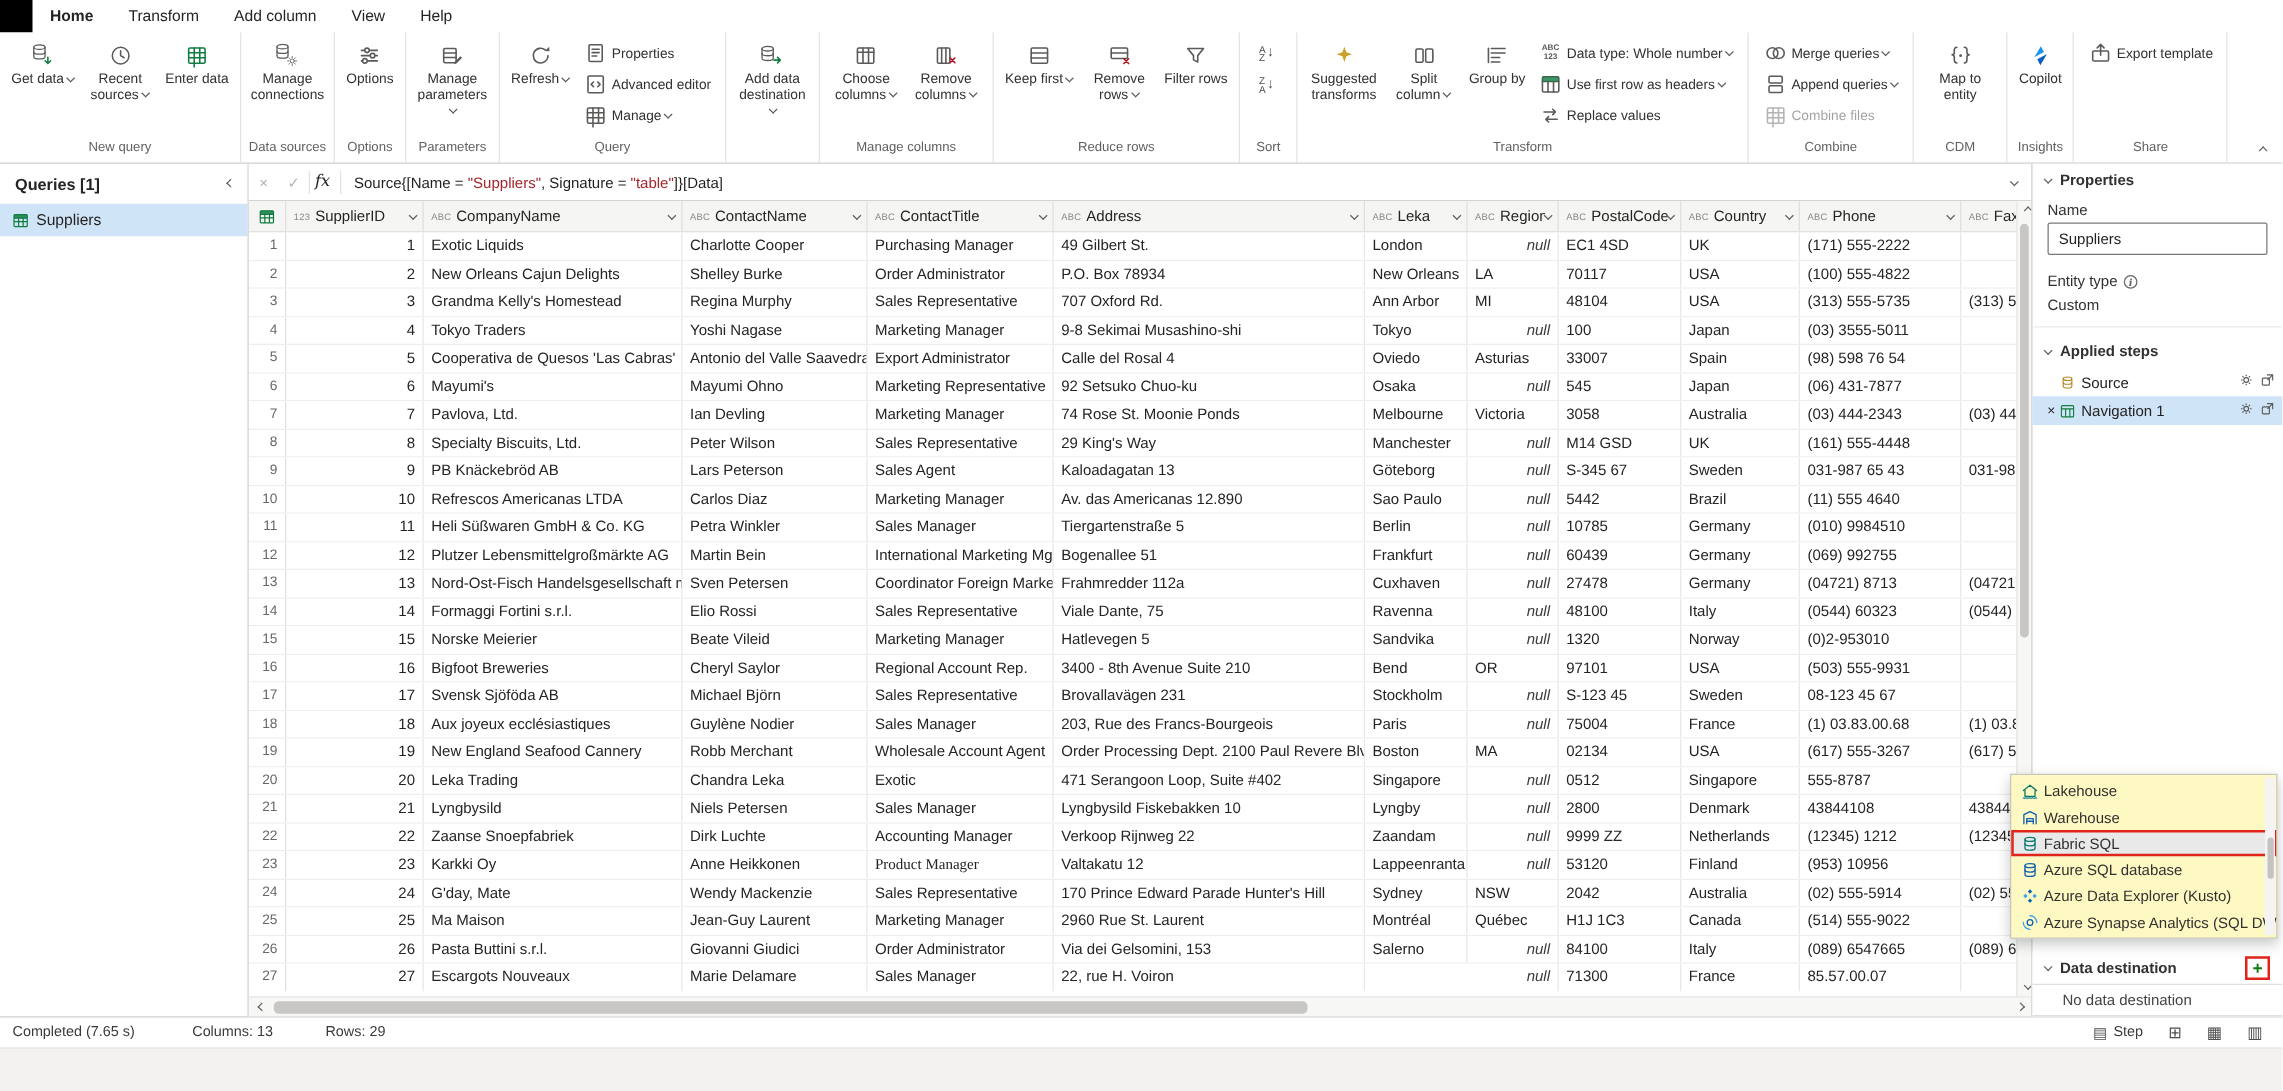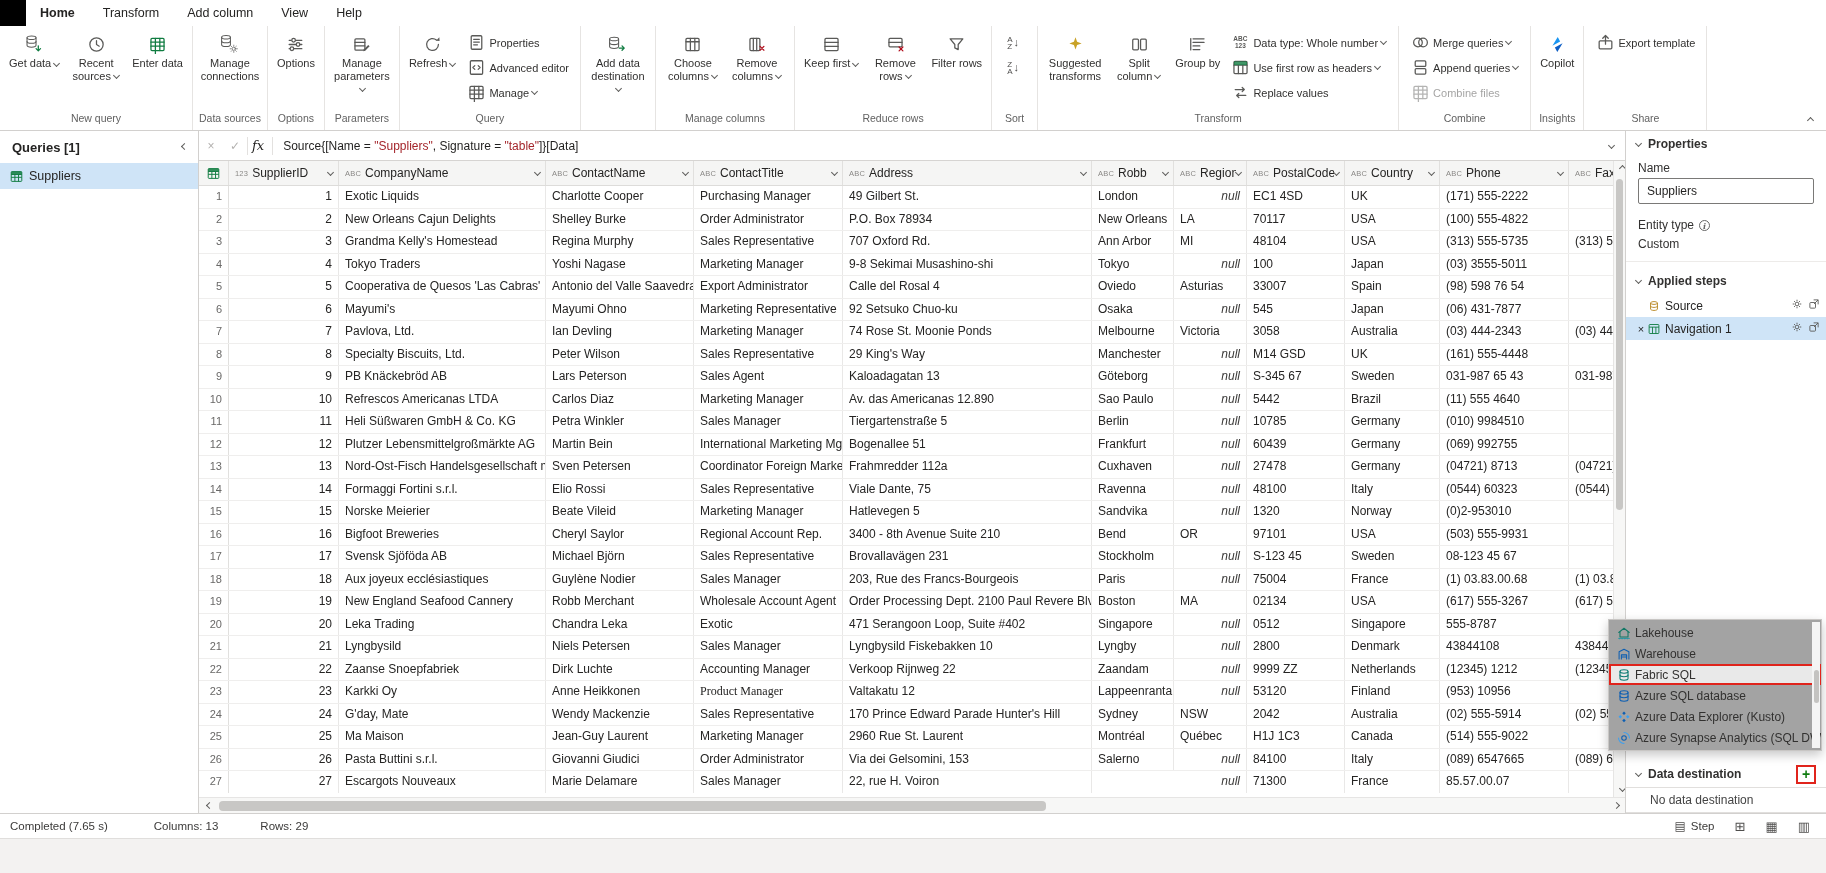--- a/index.html
+++ b/index.html
@@ -91,21 +91,21 @@
   .step-row.sel { background:#cfe4f7; }
   .step-del { width:14px; font-size:11px; color:#201f1e; text-align:center; flex:0 0 auto; }
   .step-ic { width:17px; display:flex; flex:0 0 auto; }
   .step-name { overflow:hidden; white-space:nowrap; }
   .step-actions { margin-left:auto; display:flex; gap:5px; align-items:center; }
 
   .dest-section { position:absolute; bottom:0; left:0; right:0; background:#fff; }
   .plusbox { margin-left:auto; width:20px; height:19px; border:2px solid #e0241c; display:flex; align-items:center; justify-content:center; color:#107c10; font-size:14px; font-weight:bold; line-height:1; }
   .dest-value { height:26px; line-height:25px; border-top:1px solid #e1dfdd; border-bottom:1px solid #e1dfdd; padding:0 12px 0 24px; color:#444; white-space:nowrap; overflow:hidden; }
 
-  .dmenu { position:absolute; right:4px; bottom:62px; width:214px; background:#a3a3a3; border:1px solid #c8c6c4; box-shadow:0 4px 10px rgba(0,0,0,.22); padding:2px 0; z-index:5; }
+  .dmenu { position:absolute; right:4px; bottom:62px; width:214px; background:#fef9c3; border:1px solid #c8c6c4; box-shadow:0 4px 10px rgba(0,0,0,.22); padding:2px 0; z-index:5; }
   .dm-item { height:21px; display:flex; align-items:center; padding:0 8px; font-size:12px; color:#323130; white-space:nowrap; overflow:hidden; }
   .dm-ic { width:18px; display:flex; flex:0 0 auto; }
   .dm-sel { background:#e9e9e9; }
   .dm-annot { outline:2px solid #e0241c; outline-offset:-2px; }
   .dmenu-scroll { position:absolute; right:1px; top:2px; bottom:2px; width:8px; background:#f4f4f4; }
   .dmenu-thumb { position:absolute; right:1.5px; top:38%; height:26%; width:5px; background:#c4c3c1; border-radius:3px; }
 
   
   .statusrow { height:25px; border-top:1px solid #d2d0ce; background:#fff; display:flex; align-items:center; font-size:11.5px; color:#3b3a39; flex:0 0 auto; }
   .st-l { margin-left:10px; margin-right:46px; }
@@ -463,20 +463,34 @@
               </div>
             </div>
           </div>
           <div class="rglabel">Combine</div>
         </div>
         <div class="rgroup">
           <div class="rbody">
             <div class="rbtn-lg">
               <span class="ric">
                 <svg width="19" height="19" viewBox="0 0 18 18" fill="none" stroke="#5a5a58" stroke-width="1.2" stroke-linecap="round" stroke-linejoin="round">
+                  <path d="M6.2 2.6c-1.4 0-2 .8-2 2.2v1.9c0 1-.7 1.7-1.7 1.7 1 0 1.7.7 1.7 1.7v2.3c0 1.4.6 2.2 2 2.2M11.8 2.6c1.4 0 2 .8 2 2.2v1.9c0 1 .7 1.7 1.7 1.7-1 0-1.7.7-1.7 1.7v2.3c0 1.4-.6 2.2-2 2.2"></path>
+                  <circle cx="9" cy="9" r="1.1" fill="#5a5a58" stroke="none"></circle>
+                </svg>
+              </span>
+              <span class="rtxt"><span class="rlbl">Map to entity</span></span>
+            </div>
+          </div>
+          <div class="rglabel">CDM</div>
+        </div>
+        <div class="rgroup">
+          <div class="rbody">
+            <div class="rbtn-lg">
+              <span class="ric">
+                <svg width="19" height="19" viewBox="0 0 18 18" fill="none" stroke="#5a5a58" stroke-width="1.2" stroke-linecap="round" stroke-linejoin="round">
                   <path d="M4.2 10.2L9.2 1.8l2.3 4.4z" fill="#1895f2" stroke="none"></path>
                   <path d="M13.8 7.8L8.8 16.2l-2.3-4.4z" fill="#0b5cc4" stroke="none"></path>
                 </svg>
               </span>
               <span class="rtxt"><span class="rlbl">Copilot</span></span>
             </div>
           </div>
           <div class="rglabel">Insights</div>
         </div>
         <div class="rgroup">
@@ -560,21 +574,21 @@
                   <span class="hname">ContactTitle</span>
                   <span class="chev hchev"></span>
                 </div>
                 <div class="hcell" style="width: 249px;">
                   <span class="cticon">ABC</span>
                   <span class="hname">Address</span>
                   <span class="chev hchev"></span>
                 </div>
                 <div class="hcell" style="width: 82px;">
                   <span class="cticon">ABC</span>
-                  <span class="hname">Robb</span>
+                  <span class="hname">Leka</span>
                   <span class="chev hchev"></span>
                 </div>
                 <div class="hcell" style="width: 73px;">
                   <span class="cticon">ABC</span>
                   <span class="hname">Region</span>
                   <span class="chev hchev"></span>
                 </div>
                 <div class="hcell" style="width: 98px;">
                   <span class="cticon">ABC</span>
                   <span class="hname">PostalCode</span>

